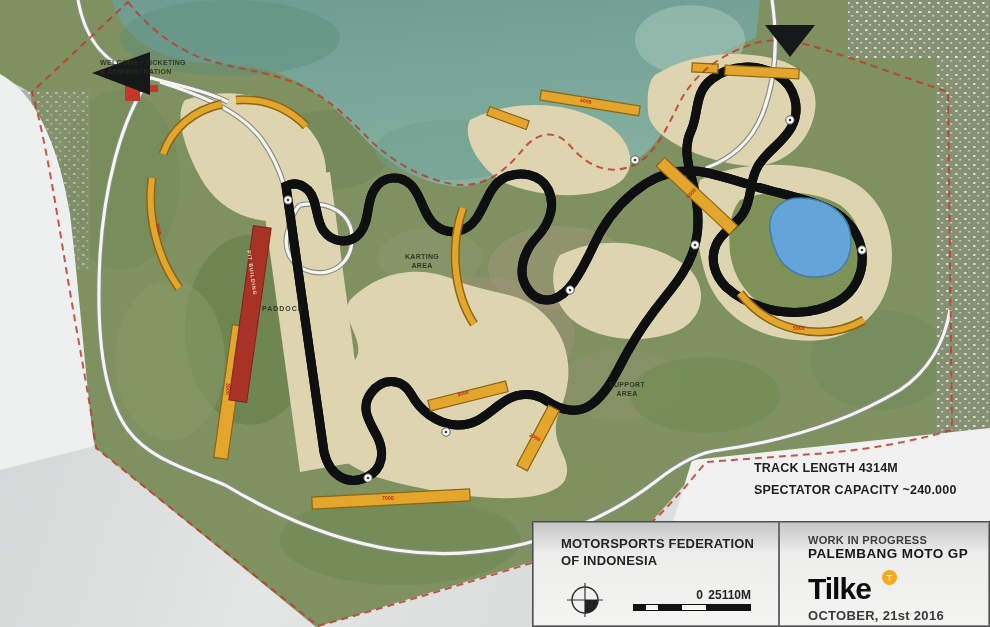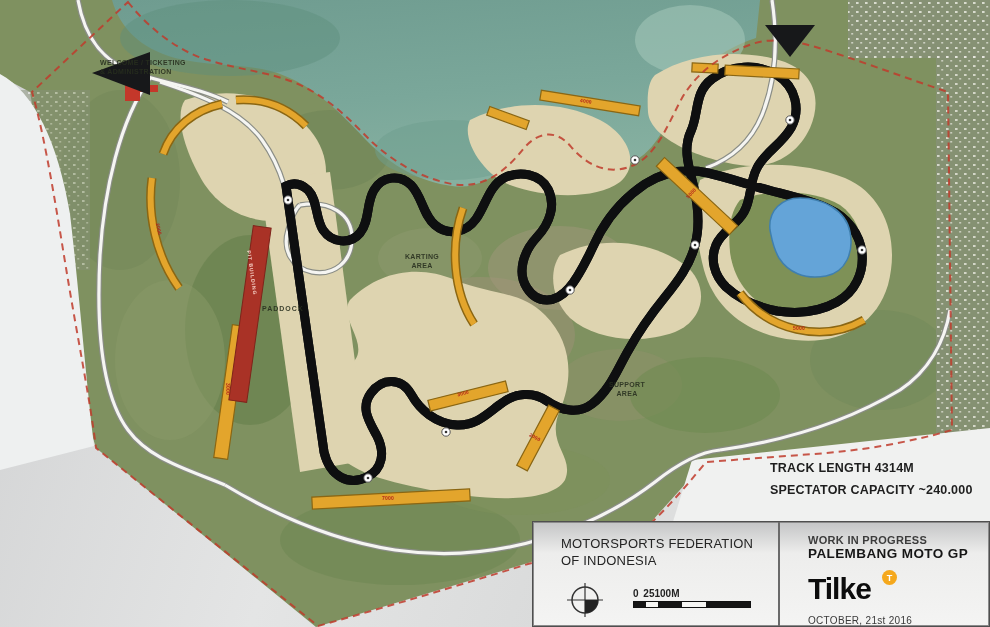--- a/index.html
+++ b/index.html
@@ -7,45 +7,45 @@
          background:linear-gradient(108deg,#cfd0d1 0%,#e4e5e5 38%,#dadbdb 62%,#e8e9e9 100%);
          font-family:"Liberation Sans",sans-serif;}
   #mapsvg{position:absolute;left:0;top:0;}
   .maplabel{position:absolute;font-weight:bold;font-size:7px;line-height:1.35;
             color:#272e1e;white-space:pre-line;letter-spacing:.3px;opacity:.88;}
   .maplabel.center{text-align:center;}
   .gsnum{position:absolute;font-weight:bold;font-size:5px;color:#b5271b;
          letter-spacing:.2px;transform-origin:center;}
   .pitlabel{position:absolute;font-weight:bold;font-size:5px;color:rgba(255,225,215,.9);
             letter-spacing:1px;transform-origin:left top;white-space:nowrap;}
-  .stats{position:absolute;left:770px;top:458px;font-weight:bold;font-size:12.5px;
+  .stats{position:absolute;left:754px;top:458px;font-weight:bold;font-size:12.5px;
          color:#1e1e1e;line-height:1.75;letter-spacing:.2px;}
   
   .titleblock{position:absolute;left:532px;top:521px;width:456px;height:104px;
               border:1px solid #4f4f4f;display:flex;
               background:linear-gradient(180deg,#c4c5c6 0%,#ededec 30%,#f4f4f3 100%);
               box-shadow:0 0 0 1px #8b8b8b inset;}
   .tb-left{position:relative;width:247px;border-right:2px solid #6a6a6a;padding:14px 0 0 28px;box-sizing:border-box;}
   .tb-right{position:relative;flex:1;padding:12px 0 0 28px;box-sizing:border-box;}
-  .org{font-weight:normal;font-size:13px;color:#242424;line-height:1.3;white-space:pre-line;letter-spacing:.2px;}
+  .org{font-weight:bold;font-size:13px;color:#242424;line-height:1.3;white-space:pre-line;letter-spacing:.2px;}
   .compass{position:absolute;left:32px;top:58px;}
   .scalebar{position:absolute;left:100px;top:66px;width:118px;}
-  .scalebar .nums{display:flex;justify-content:flex-start;font-size:10px;font-weight:bold;color:#222;}
+  .scalebar .nums{display:flex;justify-content:flex-end;font-size:12px;font-weight:bold;color:#222;}
   .scalebar .nums .n0{margin-right:2px;}
   .scalebar .bar{margin-top:2px;height:5px;display:flex;border:1px solid #111;}
   .scalebar .bar i{display:block;height:100%;}
   .seg-b{background:#151515;} .seg-w{background:#f6f6f4;}
   .status{font-weight:bold;font-size:11px;color:#3c3c3c;letter-spacing:.3px;}
   .project{font-weight:bold;font-size:13.5px;color:#161616;letter-spacing:.4px;margin-top:0;}
   .logo-row{position:relative;margin-top:13px;height:34px;}
   .logo-text{font-weight:bold;font-size:30px;color:#0c0c0c;letter-spacing:-1px;line-height:1;text-align:right;}
   .logo-badge{position:absolute;left:74px;top:-4px;width:15px;height:15px;border-radius:50%;
               display:flex;align-items:center;justify-content:center;
               font-size:9px;font-weight:bold;color:#fff;}
-  .date{font-weight:normal;font-size:10px;color:#3a3a3a;letter-spacing:.3px;margin-top:7px;}
+  .date{font-weight:bold;font-size:13px;color:#3a3a3a;letter-spacing:.3px;margin-top:0;}
 </style>
 </head>
 <body>
 
 <div id="stage">
 
 <svg id="mapsvg" width="990" height="627" viewBox="0 0 990 627">
   <defs>
     <linearGradient id="lakeg" x1="0" y1="0" x2="0.3" y2="1">
       <stop offset="0" stop-color="#6f9c90"></stop>
@@ -245,21 +245,21 @@
       <line x1="2" y1="20" x2="38" y2="20" stroke="#333" stroke-width="1.2"></line>
       <line x1="20" y1="3" x2="20" y2="37" stroke="#333" stroke-width="1.2"></line>
       <path d="M20,20 L33,20 A13,13 0 0 1 20,33 Z" fill="#222"></path>
     </svg>
     <div class="scalebar">
       <div class="nums">
         <span>
           <span class="n0">0</span>
           <span>25</span>
         </span>
-        <span>100M</span>
+        <span>110M</span>
       </div>
       <div class="bar">
         <i class="seg-b" style="width:12px"></i>
             <i class="seg-w" style="width:12px"></i>
         <i class="seg-b" style="width:24px"></i>
             <i class="seg-w" style="width:24px"></i>
         <i class="seg-b" style="width:44px"></i>
       </div>
     </div>
   </div>

